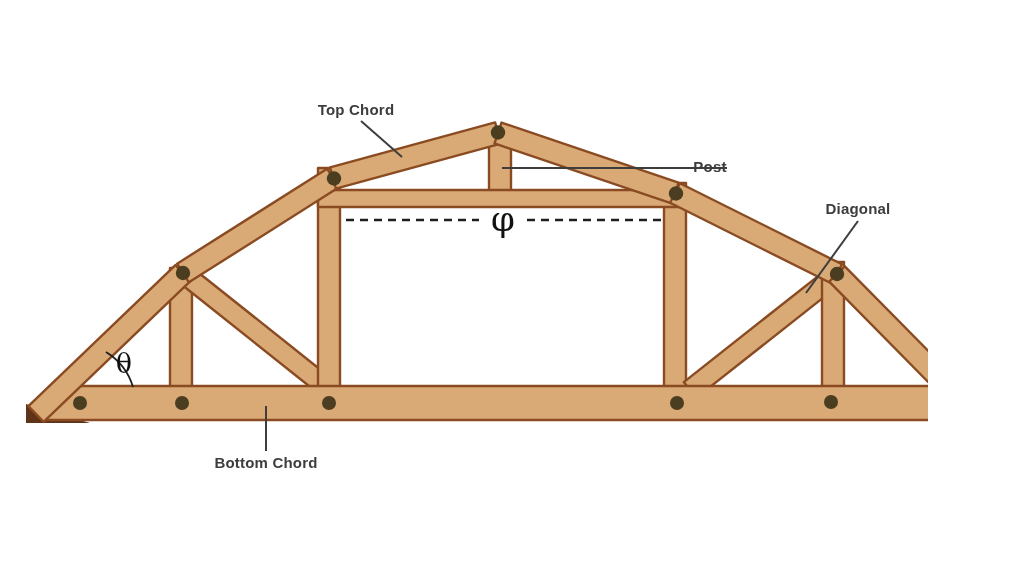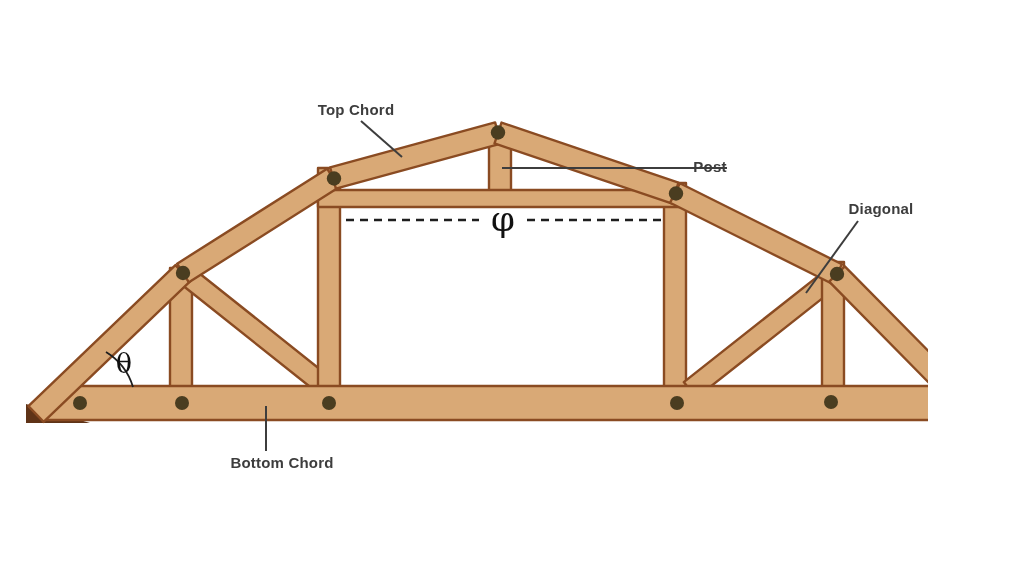--- a/index.html
+++ b/index.html
@@ -41,22 +41,22 @@
     position: absolute;
     transform: translate(-50%, -50%);
     color: #111111;
     font-family: "DejaVu Serif", serif;
     white-space: nowrap;
   }
   #symbol-theta { left: 124px; top: 363px; font-size: 27px; }
   #symbol-phi  { left: 503px; top: 219px; font-size: 34px; }
   #label-top-chord    { left: 356px; top: 109px; }
   #label-post         { left: 710px; top: 166px; }
-  #label-diagonal     { left: 881px; top: 208px; }
-  #label-bottom-chord { left: 282px; top: 462px; }
+  #label-diagonal     { left: 858px; top: 208px; }
+  #label-bottom-chord { left: 266px; top: 462px; }
 </style>
 </head>
 <body>
 
 <div id="stage">
 
   <svg id="truss-svg" width="1024" height="576" viewBox="0 0 1024 576">
 
     <polygon class="wedge" points="26,404 90,423 26,423"></polygon>
     <polygon class="wedge" points="936,411 999,431 936,431"></polygon>

